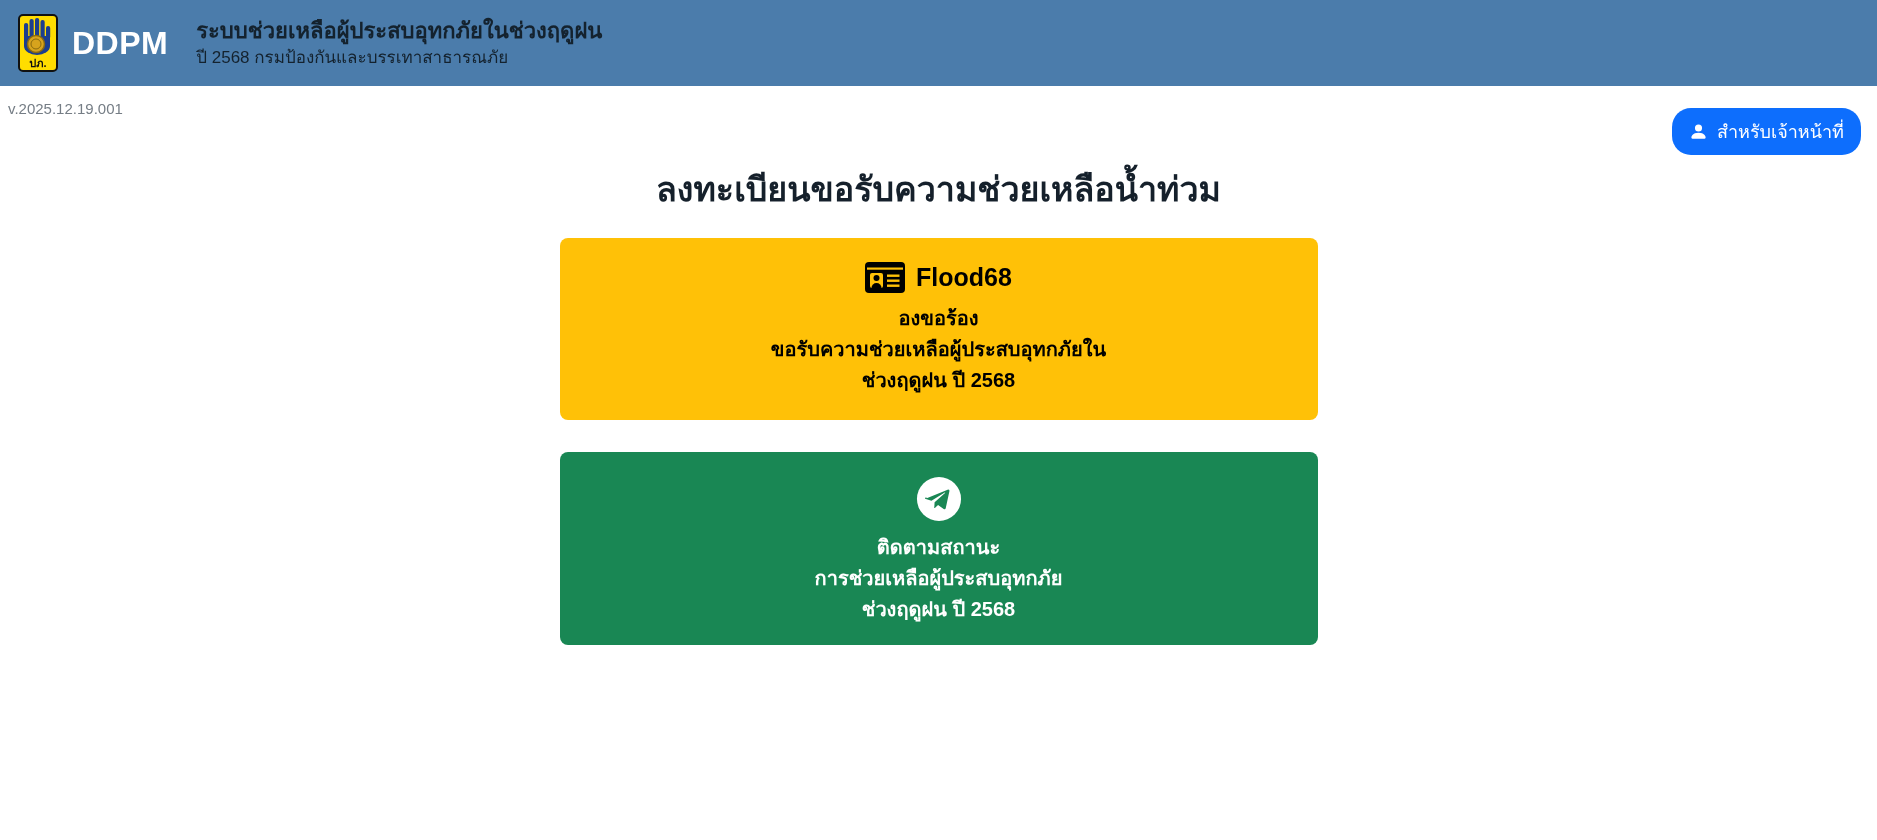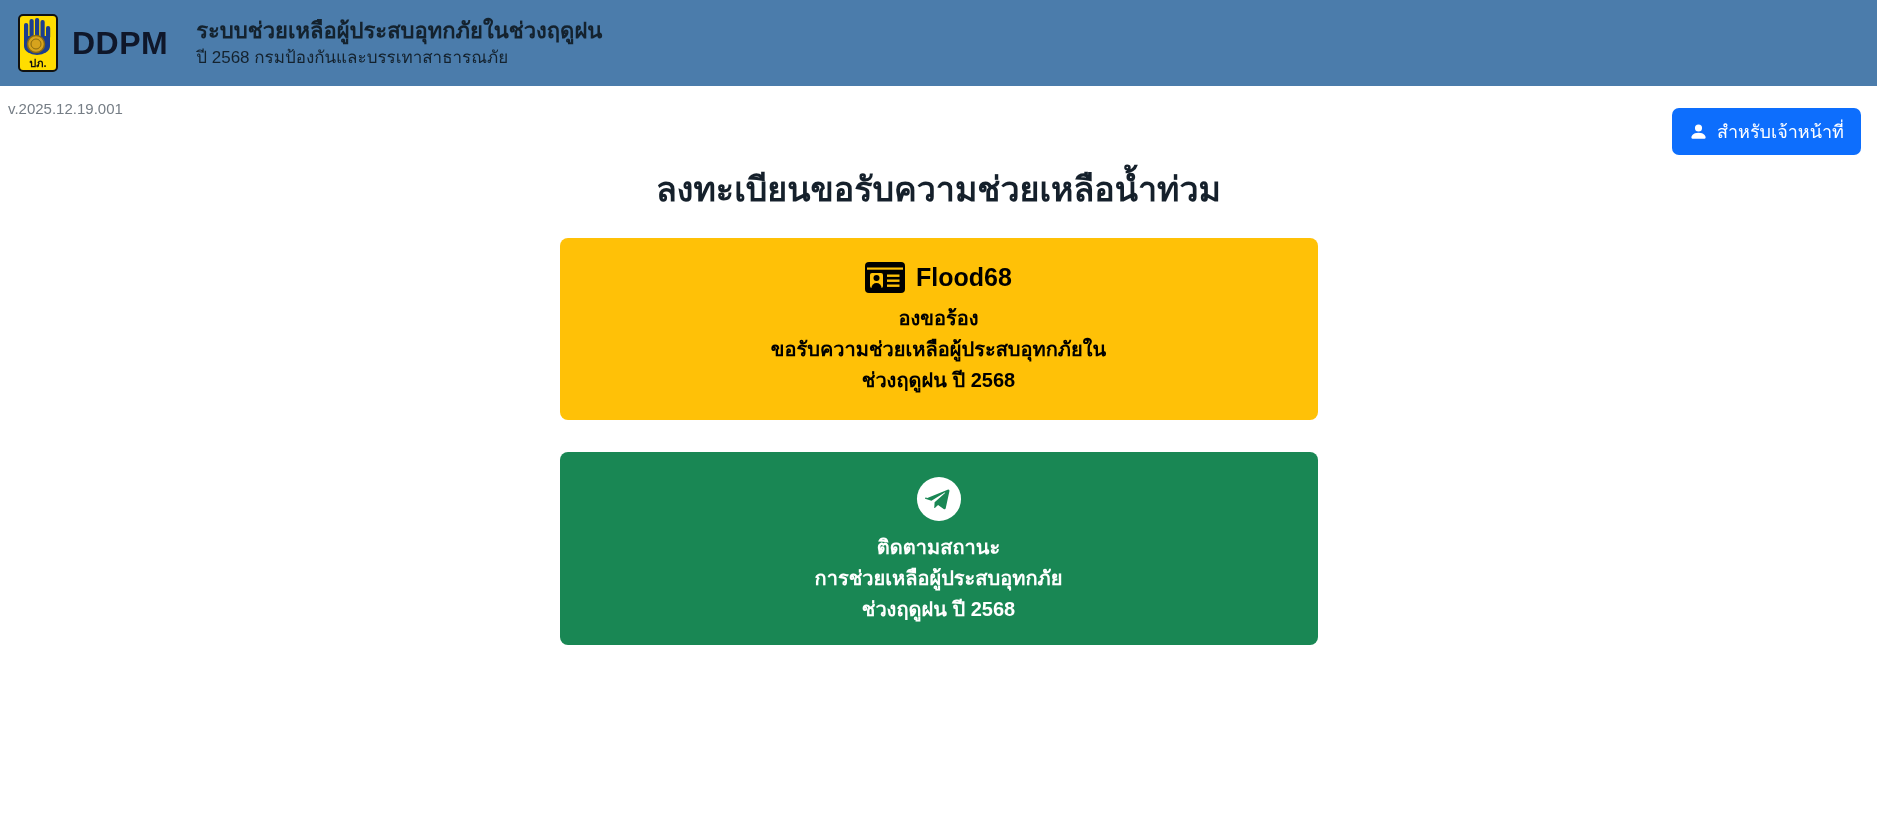--- a/index.html
+++ b/index.html
@@ -10,37 +10,37 @@
     -webkit-font-smoothing:antialiased;
   }
 
   
   .app-header {
     height:86px; background:#4b7cab; display:flex; align-items:center;
     padding:0 18px; gap:14px;
   }
   .logo-svg { display:block; }
   .brand-text {
-    font-size:32px; font-weight:800; color:#0f172a; letter-spacing:.5px;
+    font-size:32px; font-weight:800; color:#ffffff; letter-spacing:.5px;
     margin-right:14px; font-family:"Liberation Sans",sans-serif;
   }
   .header-titles { display:flex; flex-direction:column; justify-content:center; }
   .header-title-1 { font-size:22px; font-weight:700; color:#14222e; line-height:30px; }
   .header-title-2 { font-size:17px; font-weight:400; color:#14222e; line-height:24px; }
 
   
   .toolbar { position:relative; height:72px; }
   .version-text {
     position:absolute; left:8px; top:14px;
     font-size:15px; color:#757d85;
   }
   .staff-button {
     position:absolute; right:16px; top:22px;
     display:inline-flex; align-items:center; gap:9px;
-    background:#0d6efd; color:#ffffff; border:none; border-radius:7px;
+    background:#0d6efd; color:#ffffff; border:none; border-radius:19px;
     padding:9px 17px; font-size:18px; font-weight:500; cursor:pointer;
     font-family:inherit;
   }
 
   
   .main { padding-top:10px; }
   .page-title {
     margin:0 0 28px 0; text-align:center;
     font-size:34px; font-weight:600; color:#15202b; line-height:42px;
   }

